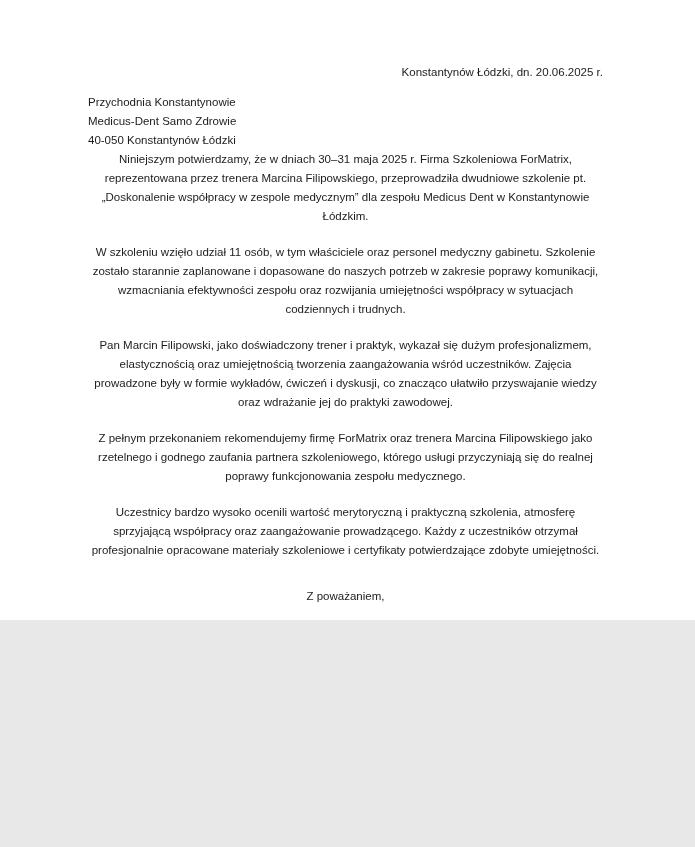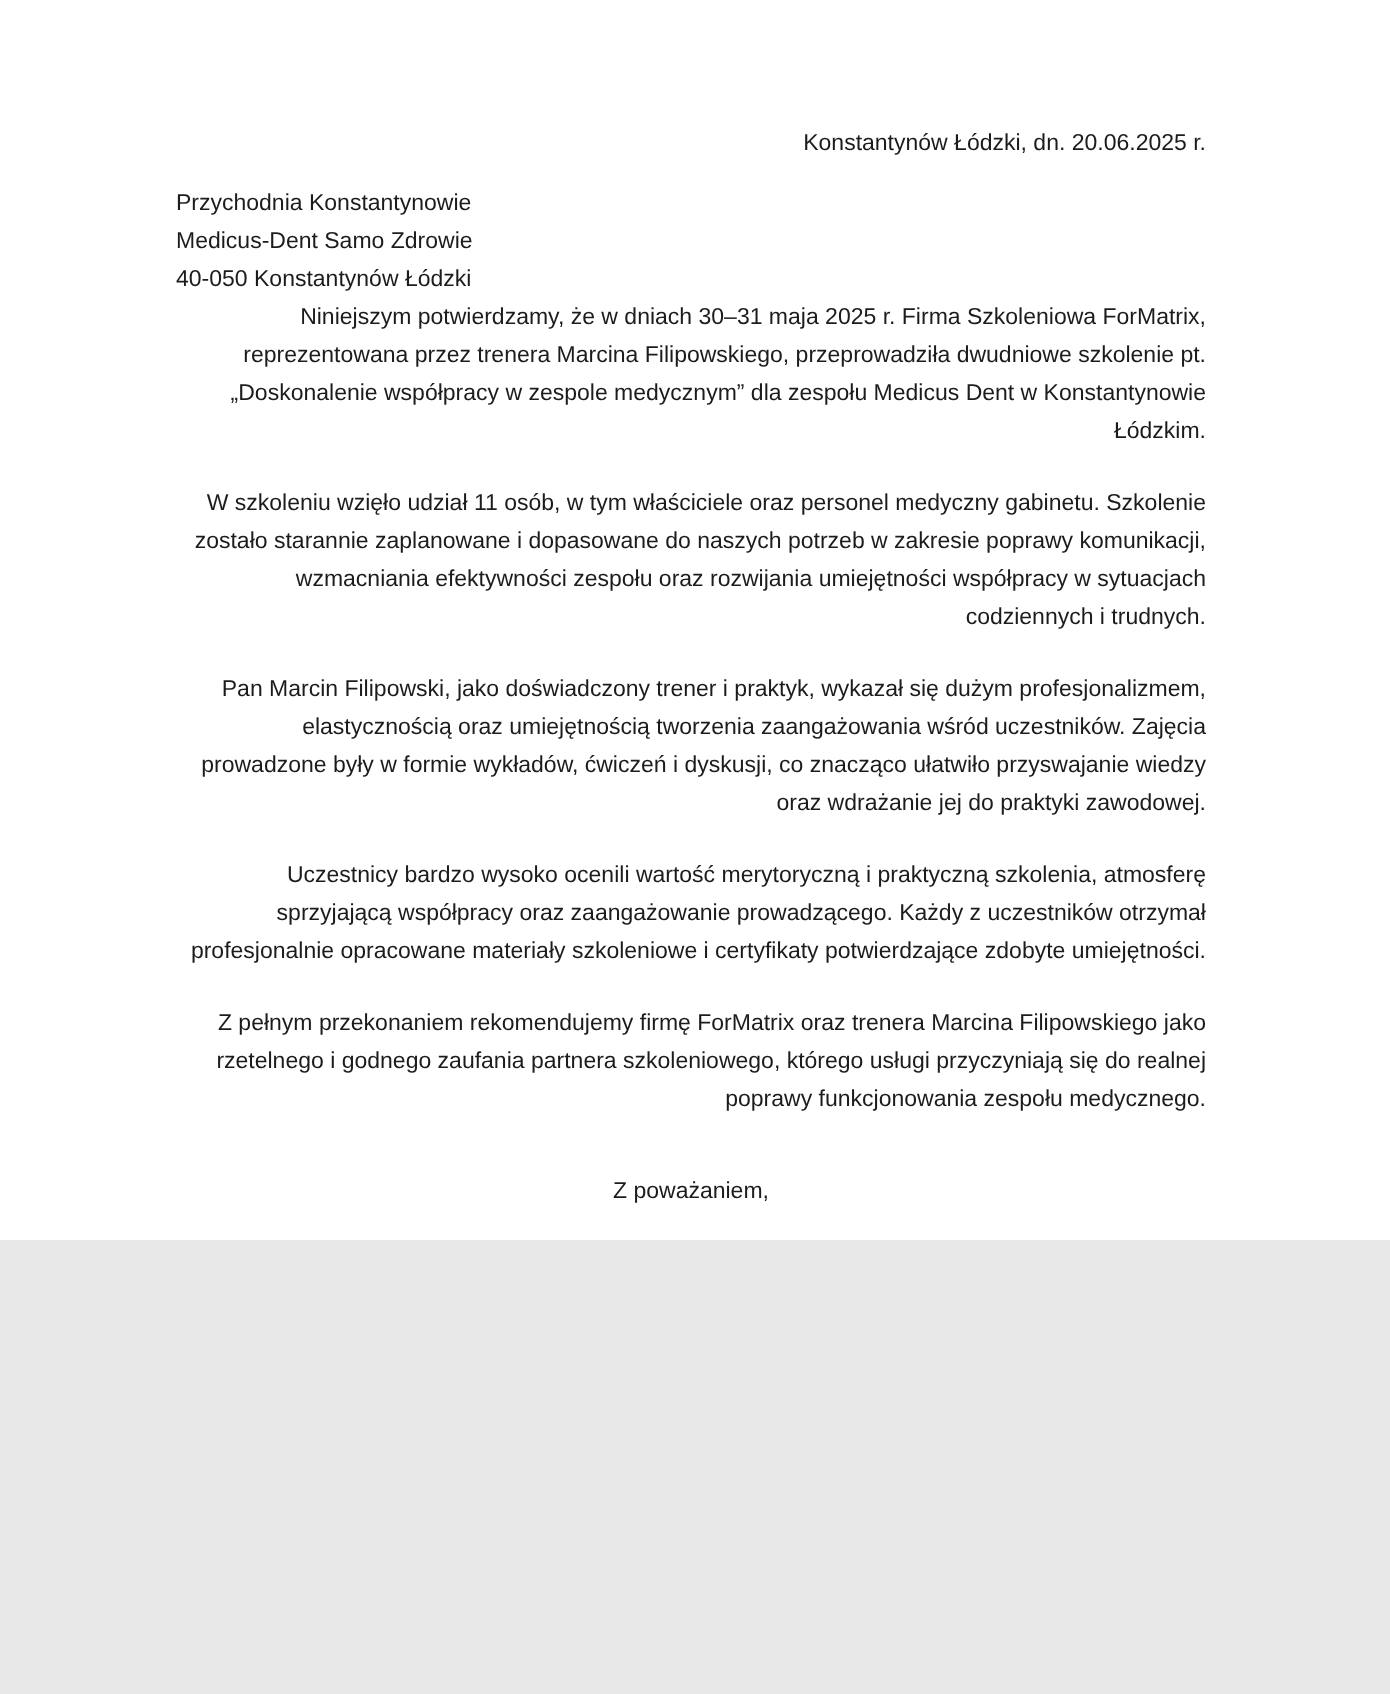--- a/index.html
+++ b/index.html
@@ -26,21 +26,21 @@
   .letter-title {
     text-align: center;
     font-weight: bold;
     font-size: 12px;
     letter-spacing: .2px;
     margin-top: 27px;
     margin-bottom: 9px;
   }
   .flow p {
     margin: 0 0 17px 0;
-    text-align: right;
+    text-align: center;
   }
   .closing-salutation {
     text-align: center;
     margin-top: 27px;
   }
   
   .stamp {
     position: absolute;
     left: 222px;
     top: 758px;
@@ -99,22 +99,22 @@
     <div class="sender">
       <div>Przychodnia Konstantynowie</div>
       <div>Medicus-Dent Samo Zdrowie</div>
       <div>40-050 Konstantynów Łódzki</div>
     </div>
 
 
     <p>Niniejszym potwierdzamy, że w dniach 30–31 maja 2025 r. Firma Szkoleniowa ForMatrix, reprezentowana przez trenera Marcina Filipowskiego, przeprowadziła dwudniowe szkolenie pt. „Doskonalenie współpracy w zespole medycznym” dla zespołu Medicus Dent w Konstantynowie Łódzkim.</p>
     <p>W szkoleniu wzięło udział 11 osób, w tym właściciele oraz personel medyczny gabinetu. Szkolenie zostało starannie zaplanowane i dopasowane do naszych potrzeb w zakresie poprawy komunikacji, wzmacniania efektywności zespołu oraz rozwijania umiejętności współpracy w sytuacjach codziennych i trudnych.</p>
     <p>Pan Marcin Filipowski, jako doświadczony trener i praktyk, wykazał się dużym profesjonalizmem, elastycznością oraz umiejętnością tworzenia zaangażowania wśród uczestników. Zajęcia prowadzone były w formie wykładów, ćwiczeń i dyskusji, co znacząco ułatwiło przyswajanie wiedzy oraz wdrażanie jej do praktyki zawodowej.</p>
+    <p>Z pełnym przekonaniem rekomendujemy firmę ForMatrix oraz trenera Marcina Filipowskiego jako rzetelnego i godnego zaufania partnera szkoleniowego, którego usługi przyczyniają się do realnej poprawy funkcjonowania zespołu medycznego.</p>
     <p>Uczestnicy bardzo wysoko ocenili wartość merytoryczną i praktyczną szkolenia, atmosferę sprzyjającą współpracy oraz zaangażowanie prowadzącego. Każdy z uczestników otrzymał profesjonalnie opracowane materiały szkoleniowe i certyfikaty potwierdzające zdobyte umiejętności.</p>
-    <p>Z pełnym przekonaniem rekomendujemy firmę ForMatrix oraz trenera Marcina Filipowskiego jako rzetelnego i godnego zaufania partnera szkoleniowego, którego usługi przyczyniają się do realnej poprawy funkcjonowania zespołu medycznego.</p>
 
     <div class="closing-salutation">Z poważaniem,</div>
   </div>
 
   <div class="stamp">
     <div class="s1">Medicus-Dent Samo Zdrowie</div>
     <div class="s2">ul. Kopernika 2, 95-050 Konstantynów Łódzki</div>
     <div class="s3">··· ··· 4798</div>
   </div>
 

